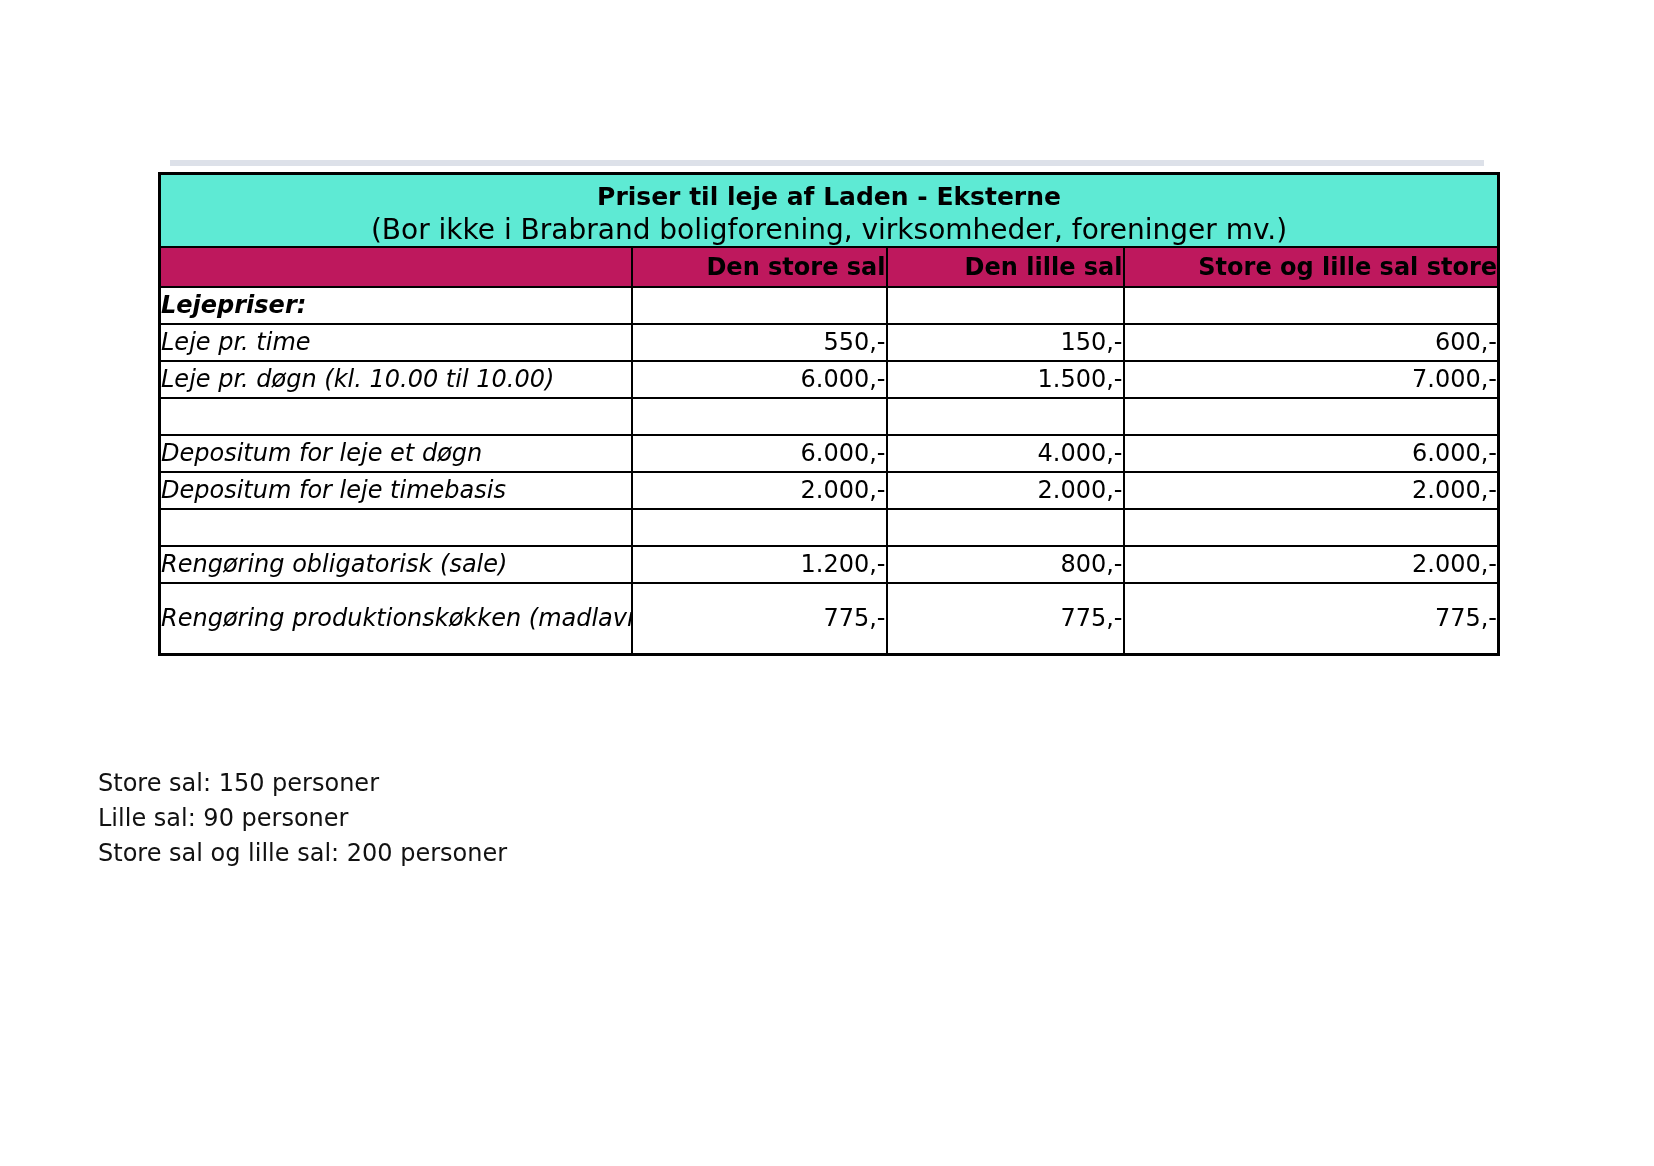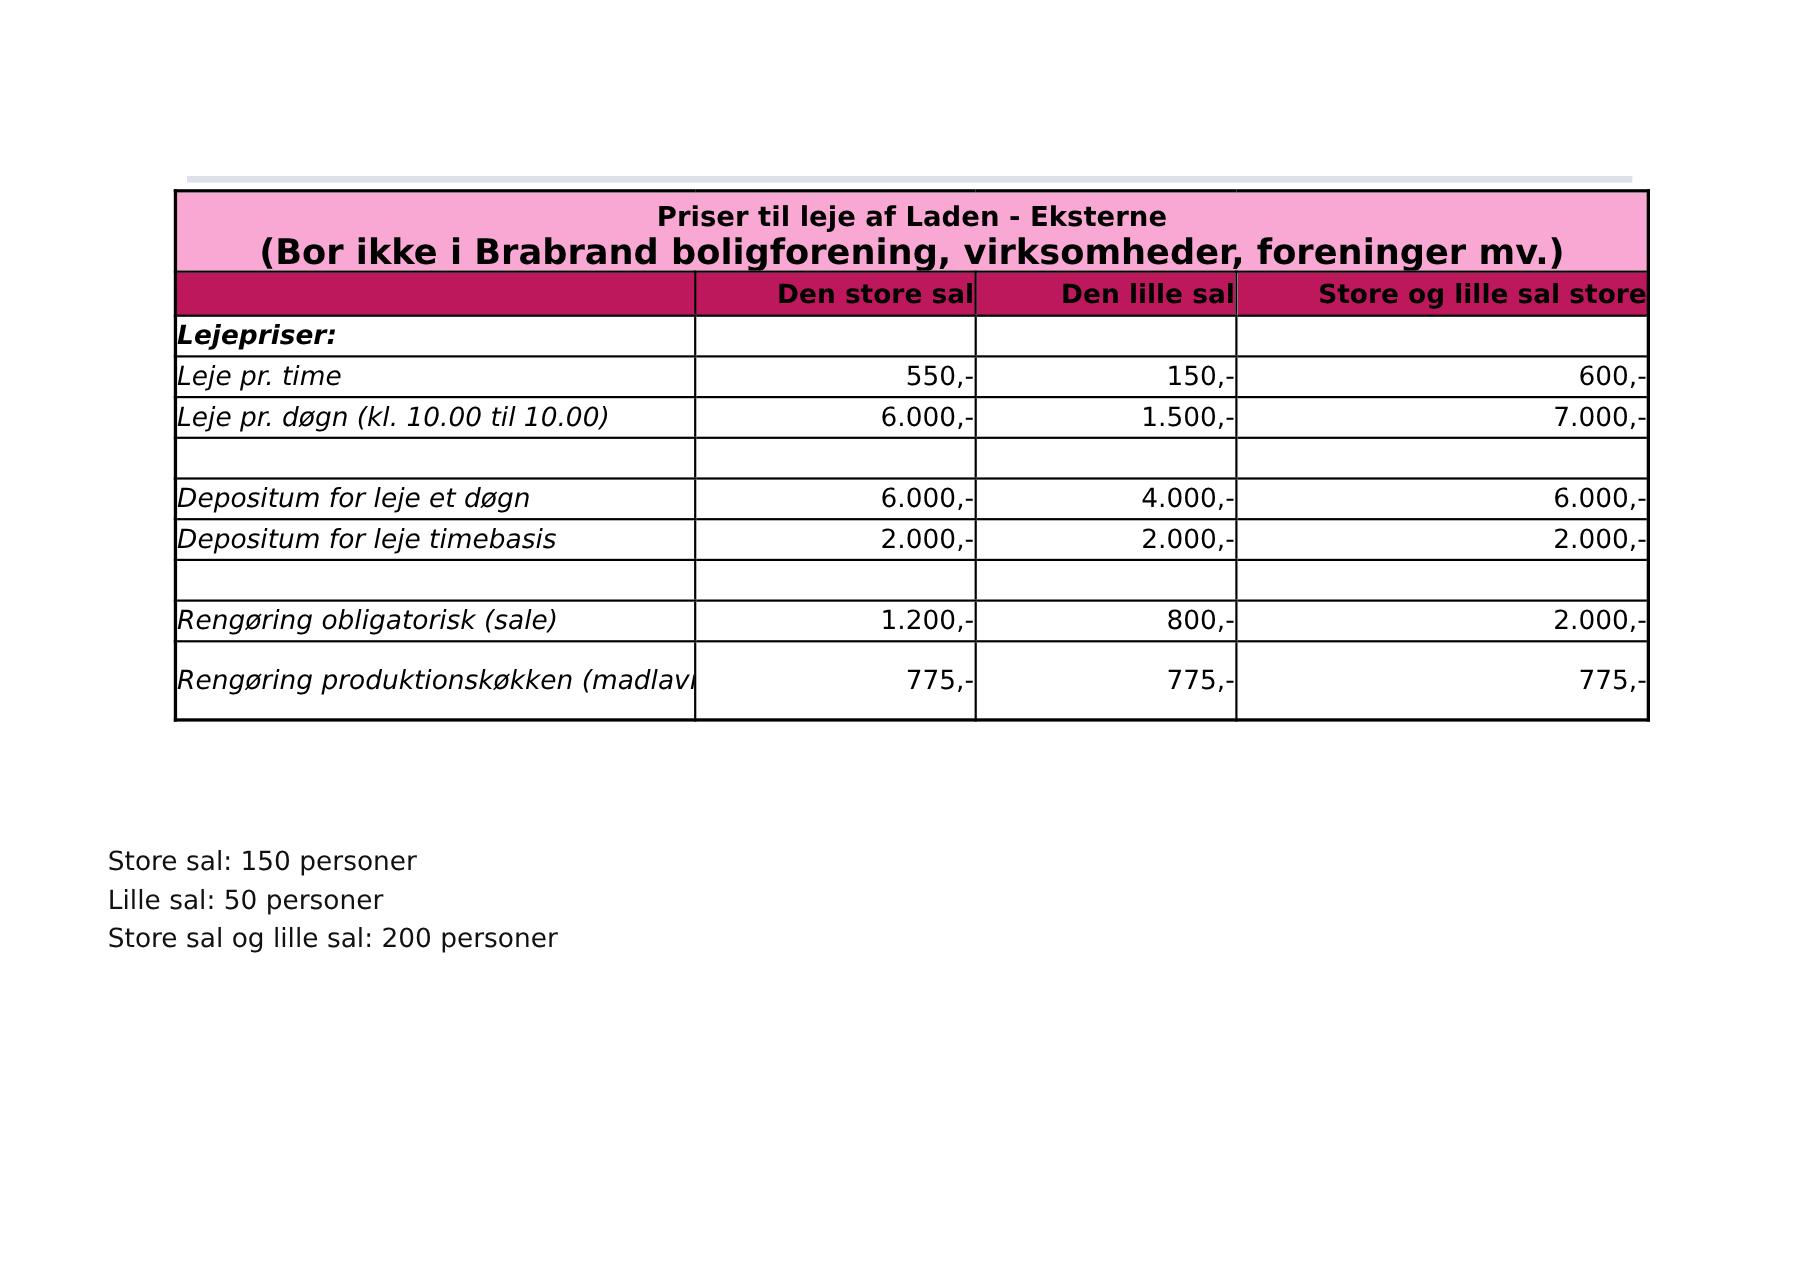--- a/index.html
+++ b/index.html
@@ -35,24 +35,24 @@
   #price-table td, #price-table th {
     border-left: 2px solid #000;
     border-bottom: 2px solid #000;
     padding: 0;
     vertical-align: middle;
     overflow: hidden;
     white-space: nowrap;
   }
   #price-table td:first-child, #price-table th:first-child { border-left: none; }
 
-  tr.title-band { height: 73px; background: #f9a8d4; }
+  tr.title-band { height: 73px; background: #5eead4; }
   tr.title-band td { text-align: center; padding-right: 80px; }
   .table-title { font-weight: bold; font-size: 25px; line-height: 34px; padding-top: 4px; }
-  .table-subtitle { font-size: 32px; line-height: 31px; font-weight: bold; }
+  .table-subtitle { font-size: 28px; line-height: 31px; }
 
   tr.col-header { height: 40px; background: #be185d; }
   tr.col-header td { font-weight: bold; text-align: right; padding-right: 9px; border-bottom-width: 4px; }
 
   tr.body-row { height: 37px; }
   tr.body-row td.lbl { text-align: left; padding-left: 9px; font-style: italic; }
   tr.body-row td.val { text-align: right; padding-right: 9px; }
   tr.section td.lbl { font-weight: bold; }
   tr.thick td { border-bottom-width: 4px; }
   tr.tall { height: 72px; }
@@ -146,17 +146,17 @@
           <td class="lbl">Rengøring produktionskøkken (madlavning)</td>
           <td class="val">775,-</td>
           <td class="val">775,-</td>
           <td class="val">775,-</td>
         </tr>
       </tbody>
   </table>
 
   <div id="notes">
     <div>Store sal: 150 personer</div>
-    <div>Lille sal: 50 personer</div>
+    <div>Lille sal: 90 personer</div>
     <div>Store sal og lille sal: 200 personer</div>
   </div>
 
 </div>
 
 </body></html>

